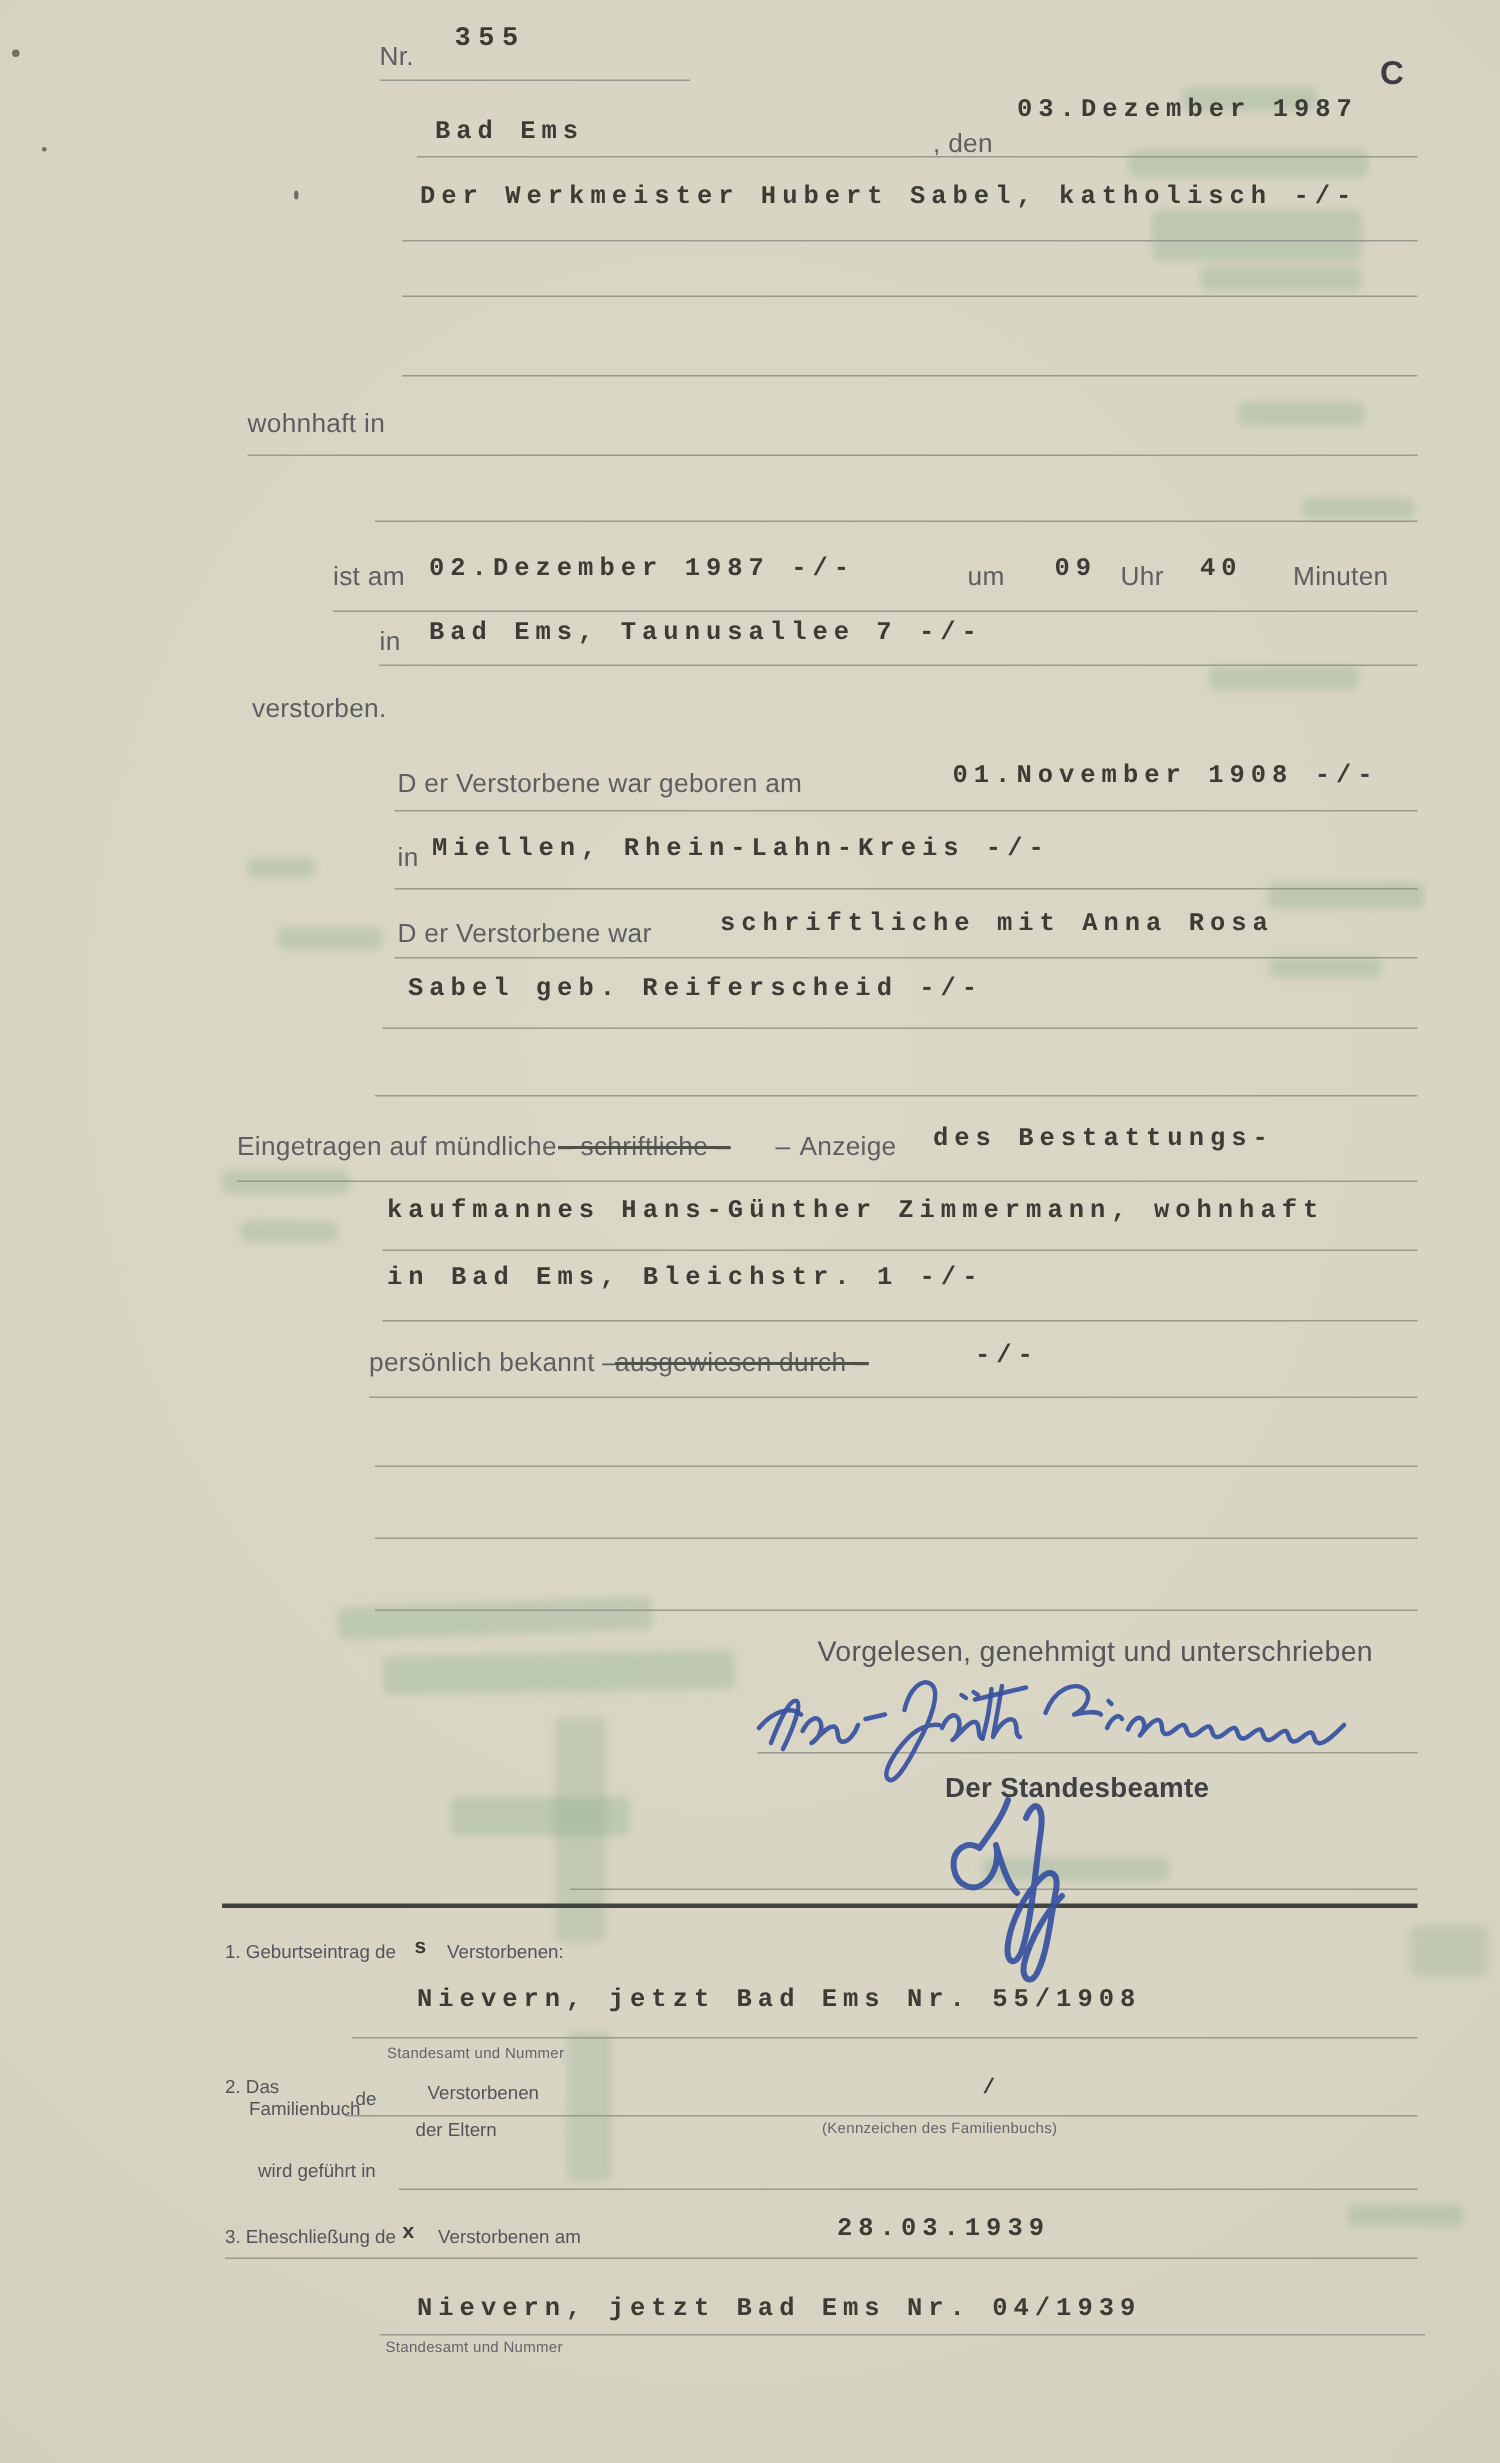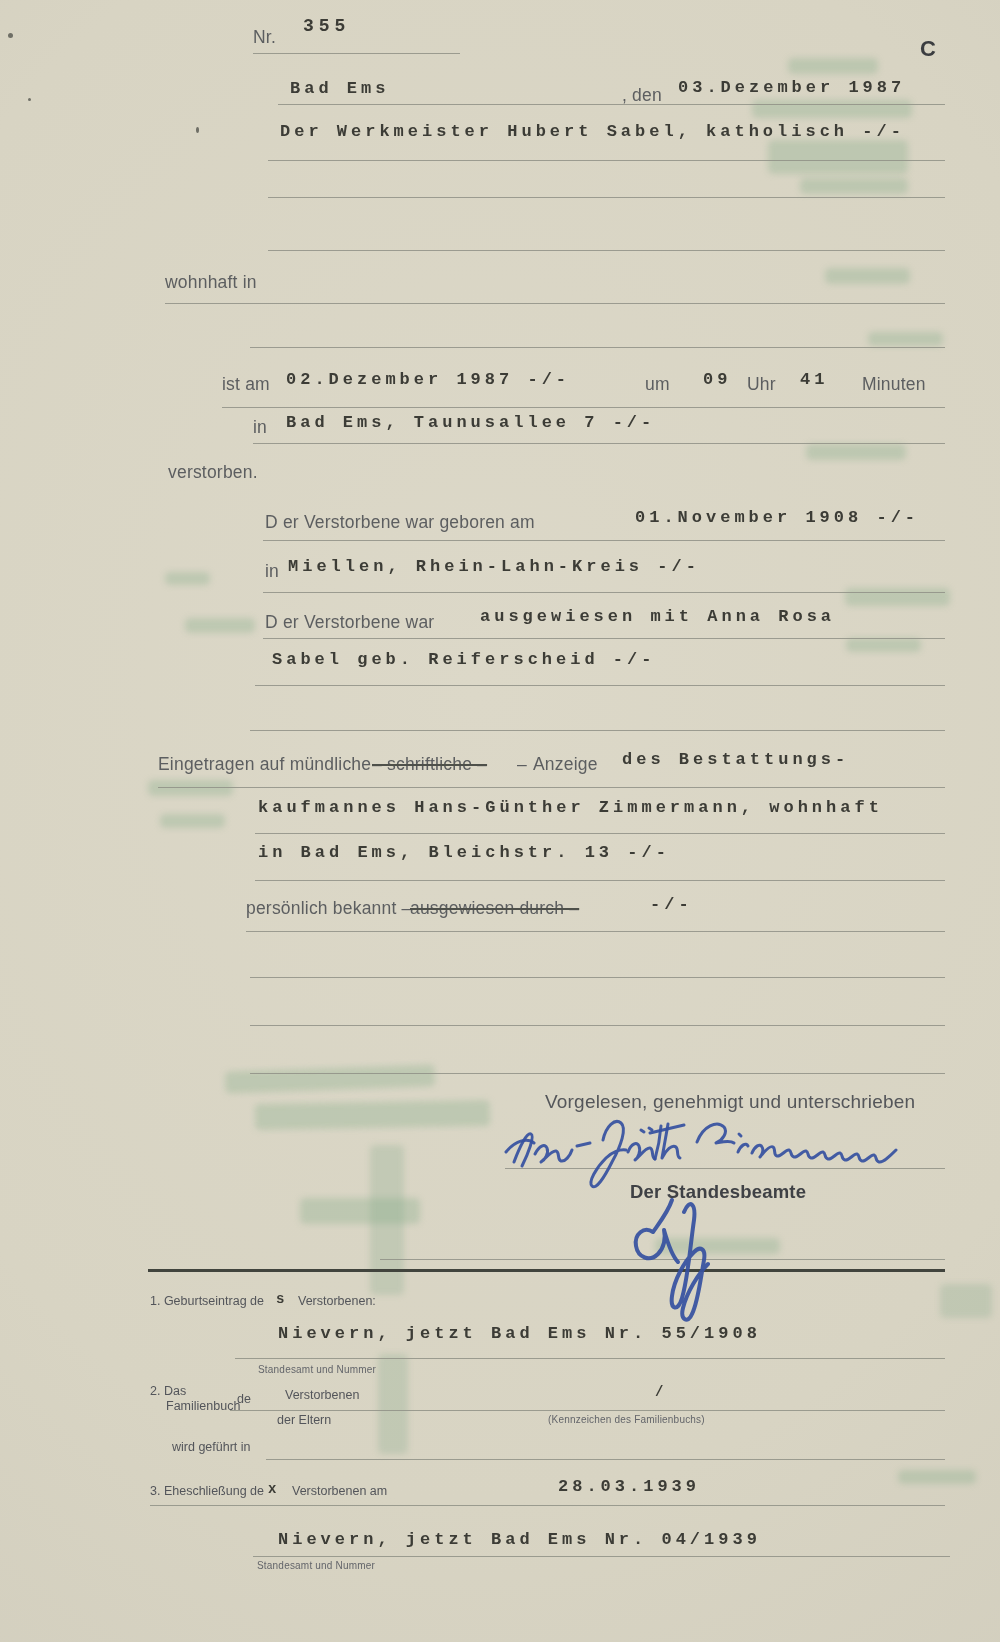--- a/index.html
+++ b/index.html
@@ -90,53 +90,53 @@
   <div class="rule" style="left:266px;top:1459px;width:679px;"></div>
   <div class="rule" style="left:150px;top:1505px;width:795px;"></div>
   <div class="rule" style="left:253px;top:1556px;width:697px;"></div>
 
   <span class="t form" style="left:253px;top:27px;">Nr.</span>
   <span class="t typed-lg" style="left:303px;top:16px;">355</span>
   <span class="t corner" style="left:920px;top:36px;">C</span>
 
   <span class="t typed" style="left:290px;top:79px;">Bad Ems</span>
   <span class="t form" style="left:622px;top:85px;">, den</span>
-  <span class="t typed" style="left:678px;top:78px;">03.Dezember 1987</span>
+  <span class="t typed" style="left:678px;top:64px;">03.Dezember 1987</span>
 
   <span class="t typed" style="left:280px;top:122px;">Der Werkmeister Hubert Sabel, katholisch -/-</span>
 
   <span class="t form" style="left:165px;top:272px;text-align:center;">wohnhaft in</span>
 
   <span class="t form" style="left:222px;top:374px;">ist am</span>
   <span class="t typed" style="left:286px;top:370px;">02.Dezember 1987 -/-</span>
   <span class="t form" style="left:645px;top:374px;">um</span>
   <span class="t typed" style="left:703px;top:370px;">09</span>
   <span class="t form" style="left:747px;top:374px;">Uhr</span>
-  <span class="t typed" style="left:800px;top:370px;">41</span>
+  <span class="t typed" style="left:800px;top:370px;">40</span>
   <span class="t form" style="left:862px;top:374px;">Minuten</span>
   <span class="t form" style="left:253px;top:417px;">in</span>
   <span class="t typed" style="left:286px;top:413px;">Bad Ems, Taunusallee 7 -/-</span>
   <span class="t form" style="left:168px;top:462px;">verstorben.</span>
 
   <span class="t form" style="left:265px;top:512px;">D er Verstorbene war geboren am</span>
   <span class="t typed" style="left:635px;top:508px;">01.November 1908 -/-</span>
   <span class="t form" style="left:265px;top:561px;">in</span>
   <span class="t typed" style="left:288px;top:557px;">Miellen, Rhein-Lahn-Kreis -/-</span>
 
   <span class="t form" style="left:265px;top:612px;">D er Verstorbene war</span>
-  <span class="t typed" style="left:480px;top:607px;">ausgewiesen mit Anna Rosa</span>
+  <span class="t typed" style="left:480px;top:607px;">schriftliche mit Anna Rosa</span>
   <span class="t typed" style="left:272px;top:650px;">Sabel geb. Reiferscheid -/-</span>
 
   <span class="t form" style="left:158px;top:754px;">Eingetragen auf mündliche</span>
   <span class="t form struck" style="left:372px;top:754px;">– schriftliche –</span>
   <span class="t form" style="left:517px;top:754px;">–</span>
   <span class="t form" style="left:533px;top:754px;">Anzeige</span>
   <span class="t typed" style="left:622px;top:750px;">des Bestattungs-</span>
   <span class="t typed" style="left:258px;top:798px;">kaufmannes Hans-Günther Zimmermann, wohnhaft</span>
-  <span class="t typed" style="left:258px;top:843px;">in Bad Ems, Bleichstr. 13 -/-</span>
+  <span class="t typed" style="left:258px;top:843px;">in Bad Ems, Bleichstr. 1 -/-</span>
   <span class="t form" style="left:246px;top:898px;">persönlich bekannt –</span>
   <span class="t form struck" style="left:410px;top:898px;">ausgewiesen durch –</span>
   <span class="t typed" style="left:650px;top:895px;">-/-</span>
 
   <span class="t form-lg" style="left:545px;top:1091px;">Vorgelesen, genehmigt und unterschrieben</span>
   <span class="t bold-dark" style="left:630px;top:1181px;">Der Standesbeamte</span>
 
   <svg class="ink" role="img" style="left:480px;top:1060px;" width="480" height="300" viewBox="480 1060 480 300" aria-label="Hans-Günther Zimmermann">
     <g stroke-width="3">
       <path d="M514,1162 C520,1146 527,1132 531,1134 C535,1136 528,1154 522,1166"></path>

